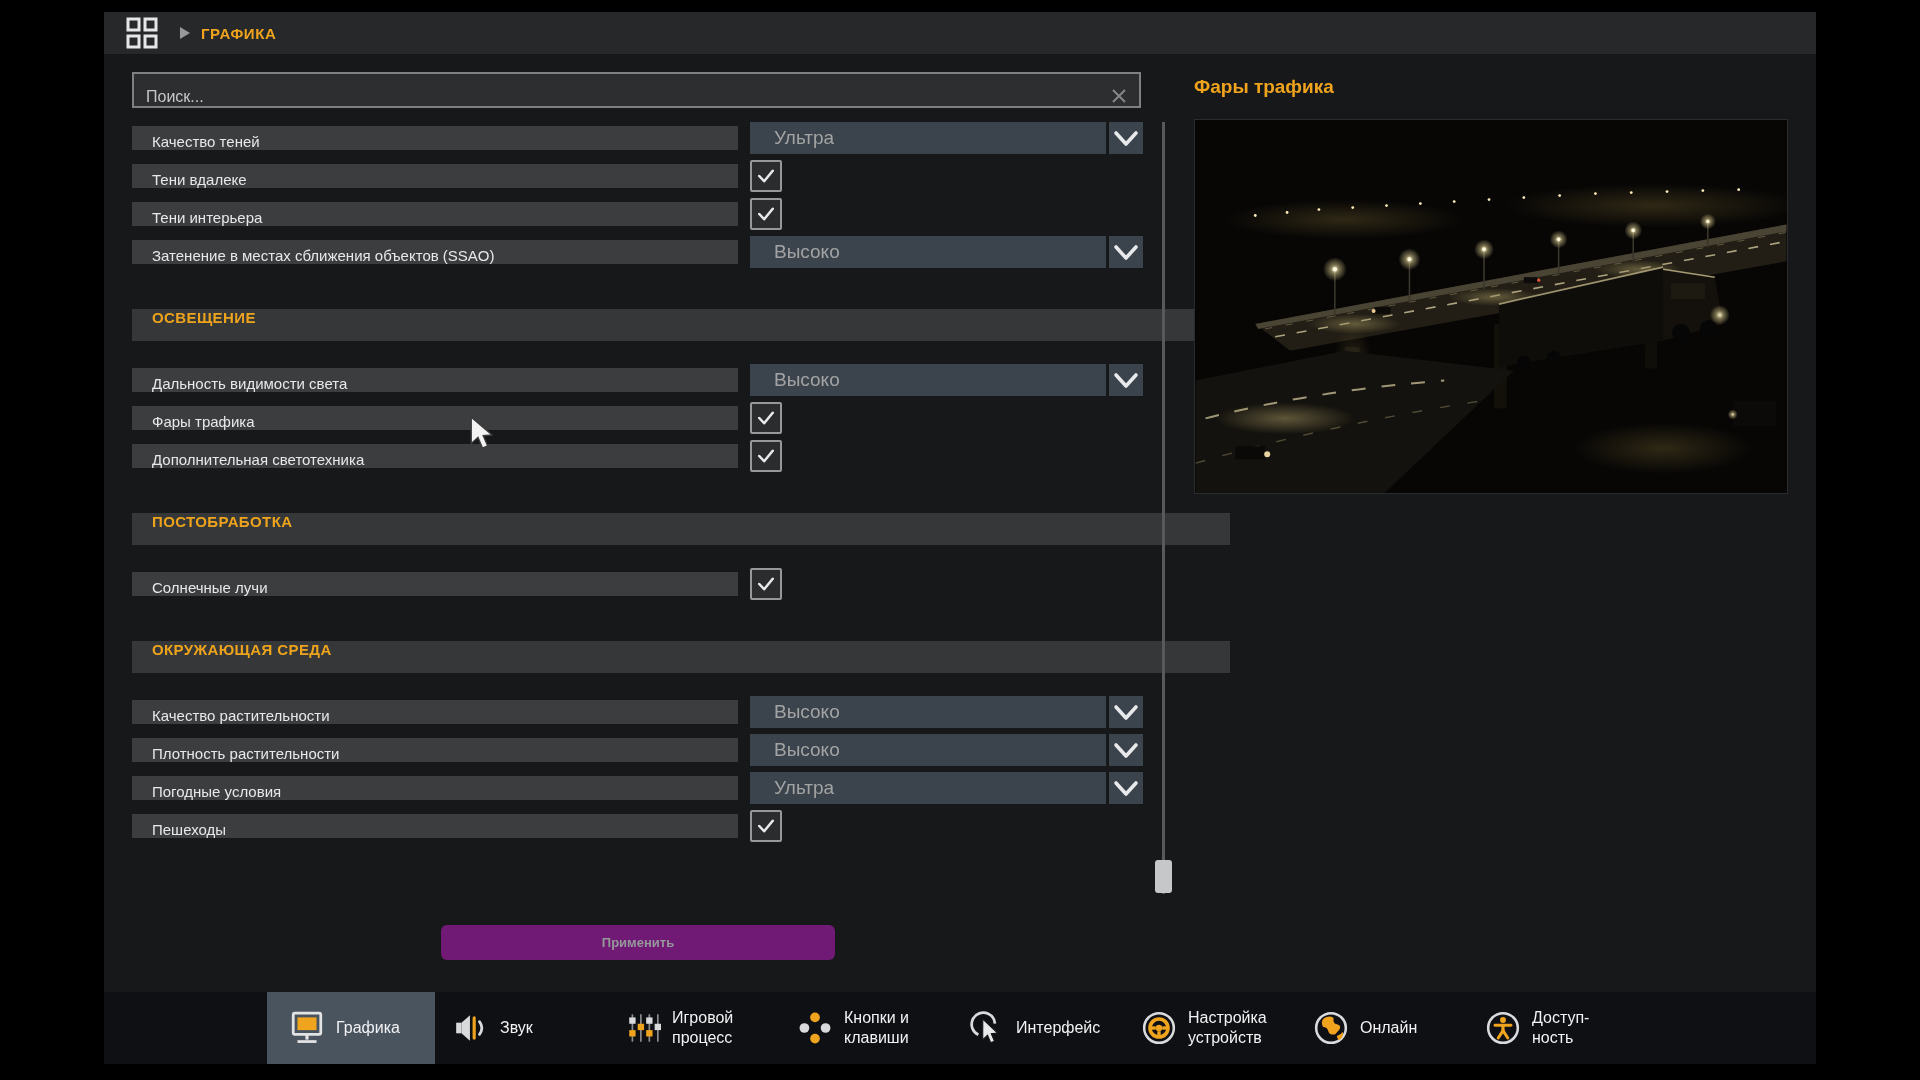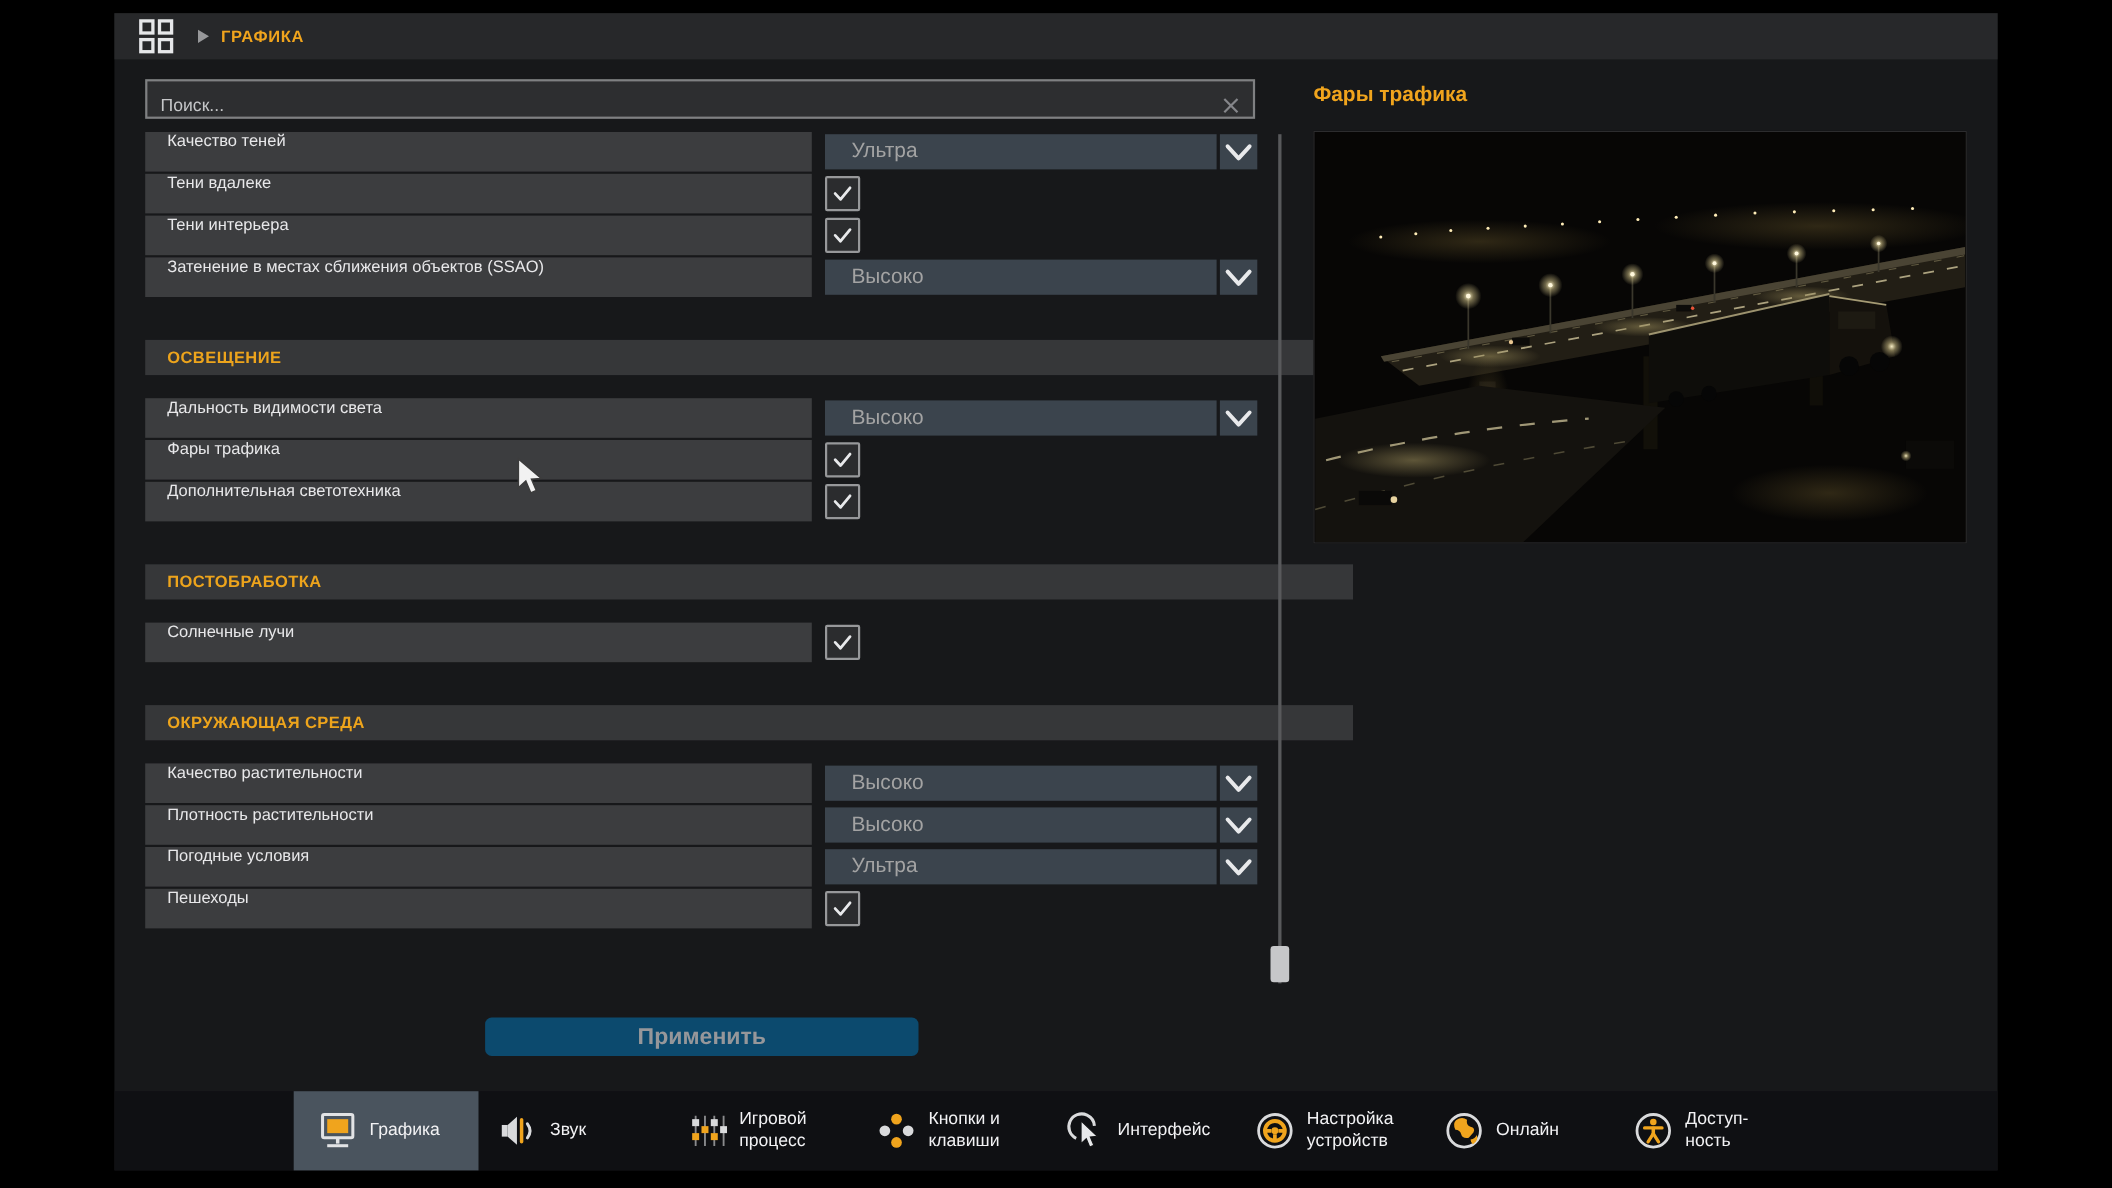--- a/index.html
+++ b/index.html
@@ -17,37 +17,37 @@
 
   
   .search-box { position:absolute; left:28px; top:60px; width:1009px; height:36px;
                 background:#2d2e30; border:2px solid #7f8082; display:flex; align-items:flex-end; }
   .search-placeholder { margin-left:12px; color:#c6c7c9; font-size:16px; flex:1; }
   .search-clear { margin-right:10px; width:20px; height:20px; cursor:pointer; }
 
   
   .settings-list { position:absolute; left:28px; top:110px; width:1011px; }
   .section-header { width:1098px; height:32px; background:#363739; margin-top:41px; margin-bottom:23px;
-                    display:flex; align-items:center; }
+                    display:flex; }
   .section-header span { margin-left:20px; color:#eda41c; font-weight:bold; font-size:15px; letter-spacing:.4px; }
   .setting-row { display:flex; align-items:center; margin-bottom:6px; height:32px; }
-  .row-label-box { width:606px; height:36px; background:#3c3d3f; display:flex; align-items:flex-start; flex:none; }
+  .row-label-box { width:606px; height:24px; background:#3c3d3f; display:flex; align-items:flex-end; flex:none; }
   .row-label-box span { margin-left:20px; color:#e8e8ea; font-size:15px; }
   .select-band { width:356px; height:32px; background:#3b444d; margin-left:12px; display:flex; align-items:center; flex:none; }
   .select-band span { margin-left:24px; color:#a3a3a3; font-size:19px; }
   .select-arrow { width:34px; height:32px; background:#3b444d; margin-left:3px; flex:none;
                   display:flex; align-items:center; justify-content:center; cursor:pointer; }
   .checkbox { width:32px; height:32px; margin-left:12px; flex:none; background:#2b2c2e;
               border:2px solid #97989a; border-radius:2px;
               display:flex; align-items:center; justify-content:center; cursor:pointer; }
 
   
   .apply-btn { position:absolute; left:337px; top:913px; width:394px; height:35px;
-               background:#0c4a6e; border:none; border-radius:6px; color:#96979a;
-               font-size:21px; font-weight:bold; font-family:"Liberation Sans", sans-serif; cursor:pointer; }
+               background:#701a75; border:none; border-radius:6px; color:#96979a;
+               font-size:13px; font-weight:bold; font-family:"Liberation Sans", sans-serif; cursor:pointer; }
 
   
   .scroll-track { position:absolute; left:1058px; top:110px; width:3px; height:772px; background:#58595b; }
   .scroll-thumb { position:absolute; left:1051px; top:848px; width:17px; height:33px;
                   background:#c6c7c9; border-radius:3px; cursor:pointer; }
 
   
   .info-title { position:absolute; left:1090px; top:64px; color:#f0a41d; font-size:19px; font-weight:bold; }
   .preview { position:absolute; left:1090px; top:107px; width:594px; height:375px; background:#060504;
              border:1px solid #2c2c2e; }

